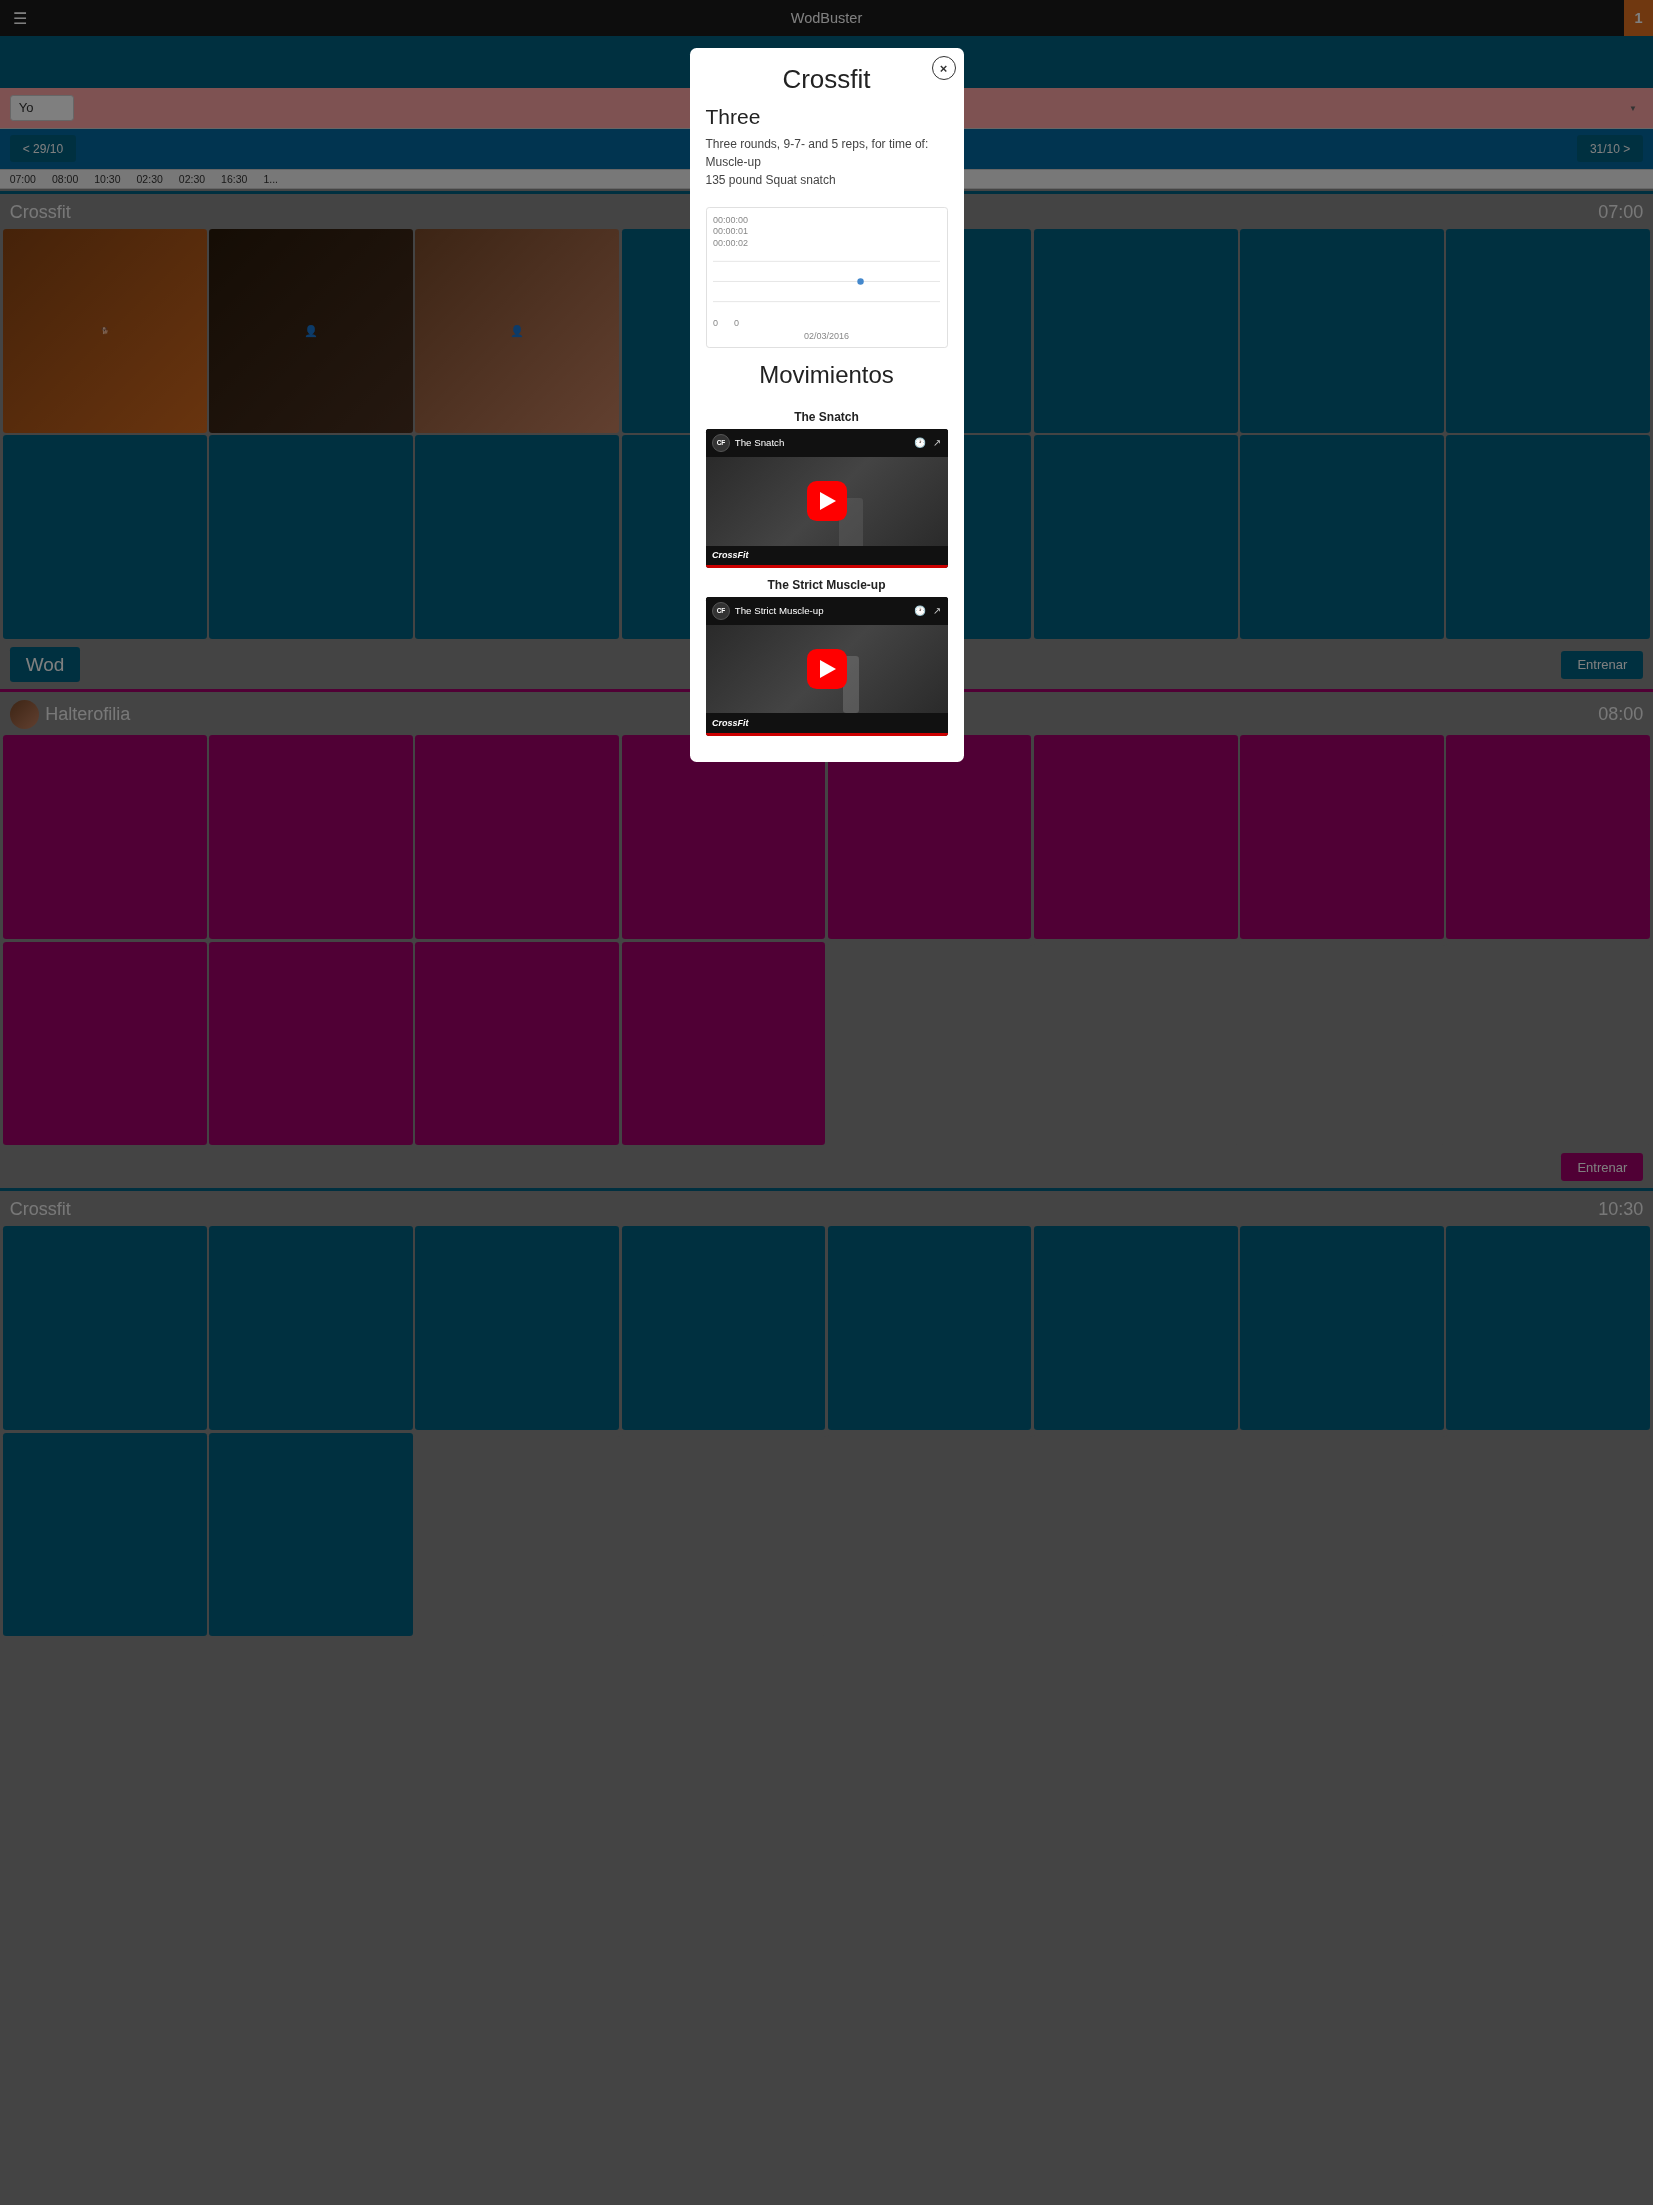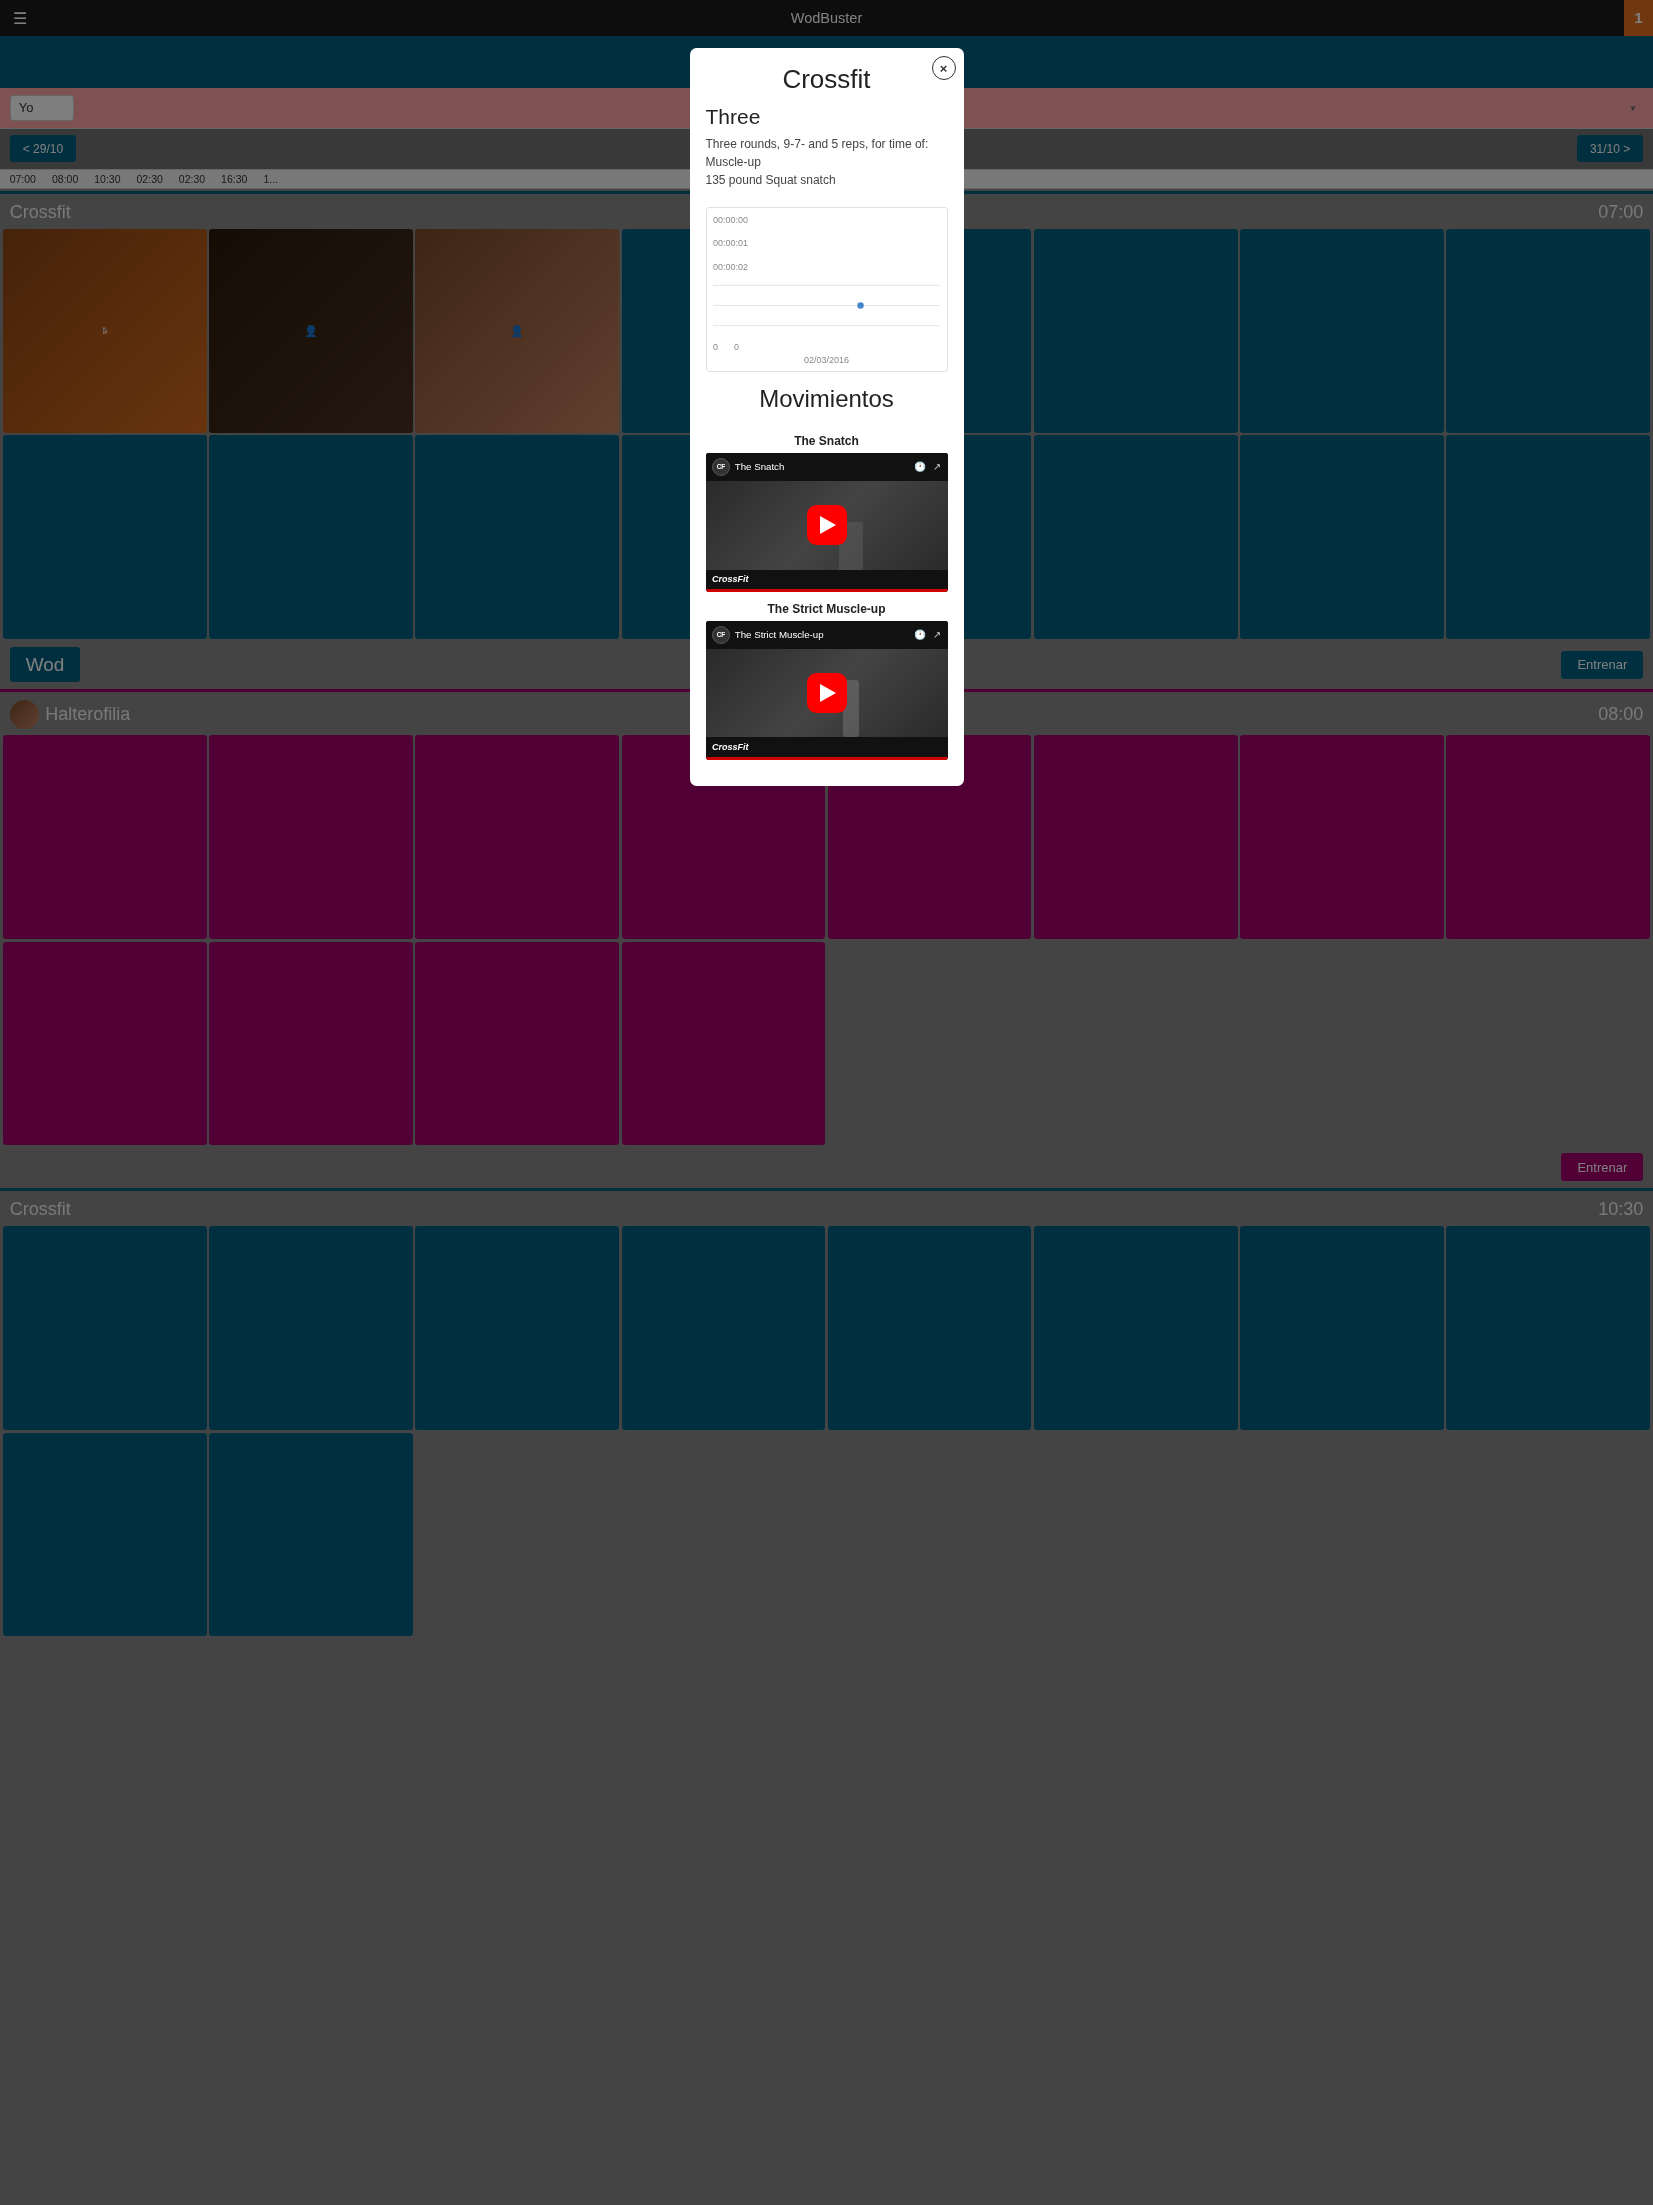--- a/index.html
+++ b/index.html
@@ -89,21 +89,21 @@
       right: 6.5px;
       top: 50%;
       transform: translateY(-50%);
       font-size: 8px;
       color: #666;
       pointer-events: none;
     }
 
     
     .nav-buttons {
-      background: #737373;
+      background: #0369a1;
       display: flex;
       justify-content: space-between;
       padding: 6.5px 9.7px;
       border-bottom: 0.8px solid #ccc;
     }
     .nav-btn {
       background: #006080;
       color: white;
       border: none;
       border-radius: 3.2px;
@@ -286,21 +286,20 @@
       padding: 6.5px;
       margin-bottom: 13px;
       background: white;
     }
     .chart-y-labels {
       display: flex;
       flex-direction: column;
       font-size: 9px;
       color: #888;
       margin-bottom: 3.2px;
-      gap: 12px;
     }
     .chart-y-label {
       margin-bottom: 1.6px;
     }
     .chart-canvas {
       width: 100%;
       height: 65px;
       position: relative;
     }
     .chart-bottom-labels {

